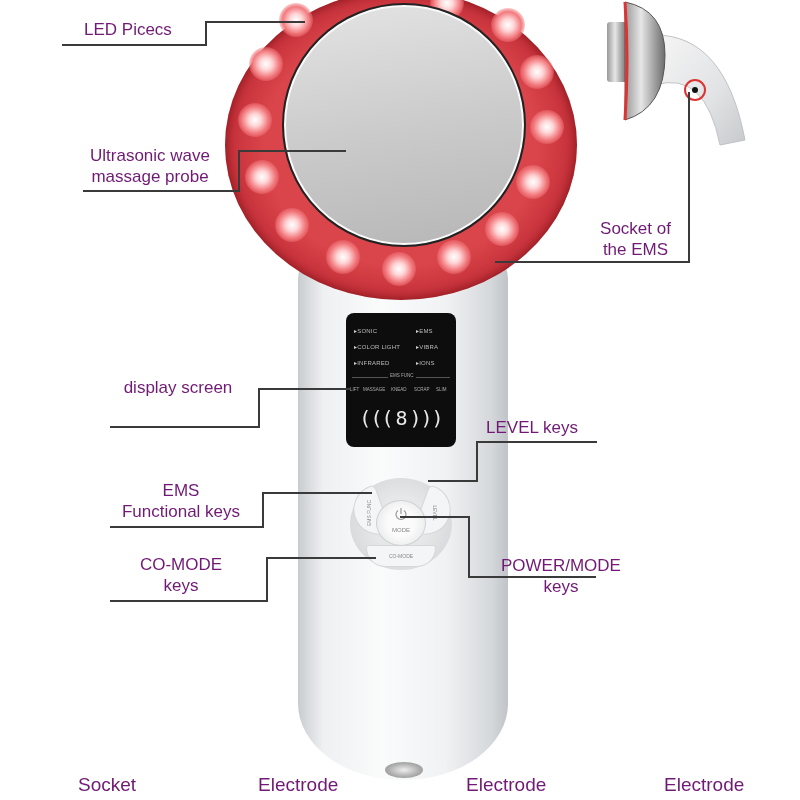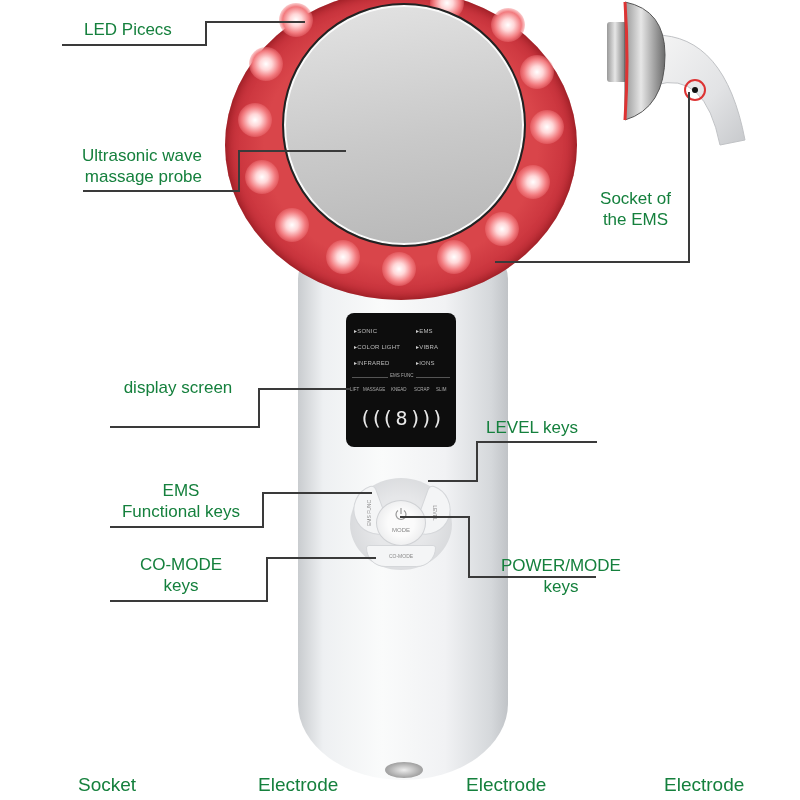--- a/index.html
+++ b/index.html
@@ -1,18 +1,18 @@
 <!DOCTYPE html>
 <html><head>
 <meta charset="utf-8">
 <style>
   html,body{margin:0;padding:0;background:#fff;}
   body{width:800px;height:800px;position:relative;overflow:hidden;font-family:"Liberation Sans",sans-serif;color:#333;}
   .abs{position:absolute;}
-  .label{position:absolute;font-size:17px;line-height:21px;color:#15803d;text-align:center;white-space:nowrap;}
+  .label{position:absolute;font-size:17px;line-height:21px;color:#701a75;text-align:center;white-space:nowrap;}
   .line{position:absolute;background:#3a3a3a;}
   
   .handle{position:absolute;left:298px;top:250px;width:210px;height:530px;
     background:linear-gradient(90deg,#c9cccf 0%,#eef0f2 12%,#fafbfb 40%,#f1f2f4 70%,#d5d8db 92%,#c0c3c7 100%);
     border-radius:30px 30px 110px 110px / 30px 30px 80px 80px;}
   .handle-bottom{position:absolute;left:385px;top:762px;width:38px;height:16px;border-radius:50%;
     background:radial-gradient(ellipse at center,#eee 0%,#aaa 60%,#888 100%);}
   
   .ring{position:absolute;left:225px;top:-10px;width:352px;height:310px;border-radius:50%;
     background:radial-gradient(ellipse at center,#d9454a 55%,#c6303a 70%,#8f1c25 100%);
@@ -145,25 +145,25 @@
 
 <div class="line" style="left:477px;top:441px;width:120px;height:2px;"></div>
 <div class="line" style="left:476px;top:441px;width:2px;height:40px;"></div>
 <div class="line" style="left:428px;top:480px;width:50px;height:2px;"></div>
 
 <div class="line" style="left:400px;top:516px;width:70px;height:2px;"></div>
 <div class="line" style="left:468px;top:516px;width:2px;height:62px;"></div>
 <div class="line" style="left:468px;top:576px;width:128px;height:2px;"></div>
 
 <div class="label" style="left:84px;top:19px;">LED Picecs</div>
-<div class="label" style="left:82px;top:145px;text-align:right;">
+<div class="label" style="left:90px;top:145px;text-align:center;">
   <div>Ultrasonic wave</div>
   <div>massage probe</div>
 </div>
-<div class="label" style="left:588px;top:188px;width:95px;">
+<div class="label" style="left:588px;top:218px;width:95px;">
   <div>Socket of</div>
   <div>the EMS</div>
 </div>
 <div class="label" style="left:108px;top:377px;width:140px;">
   <div>display screen</div>
 </div>
 <div class="label" style="left:116px;top:480px;width:130px;">
   <div>EMS</div>
   <div>Functional keys</div>
 </div>

